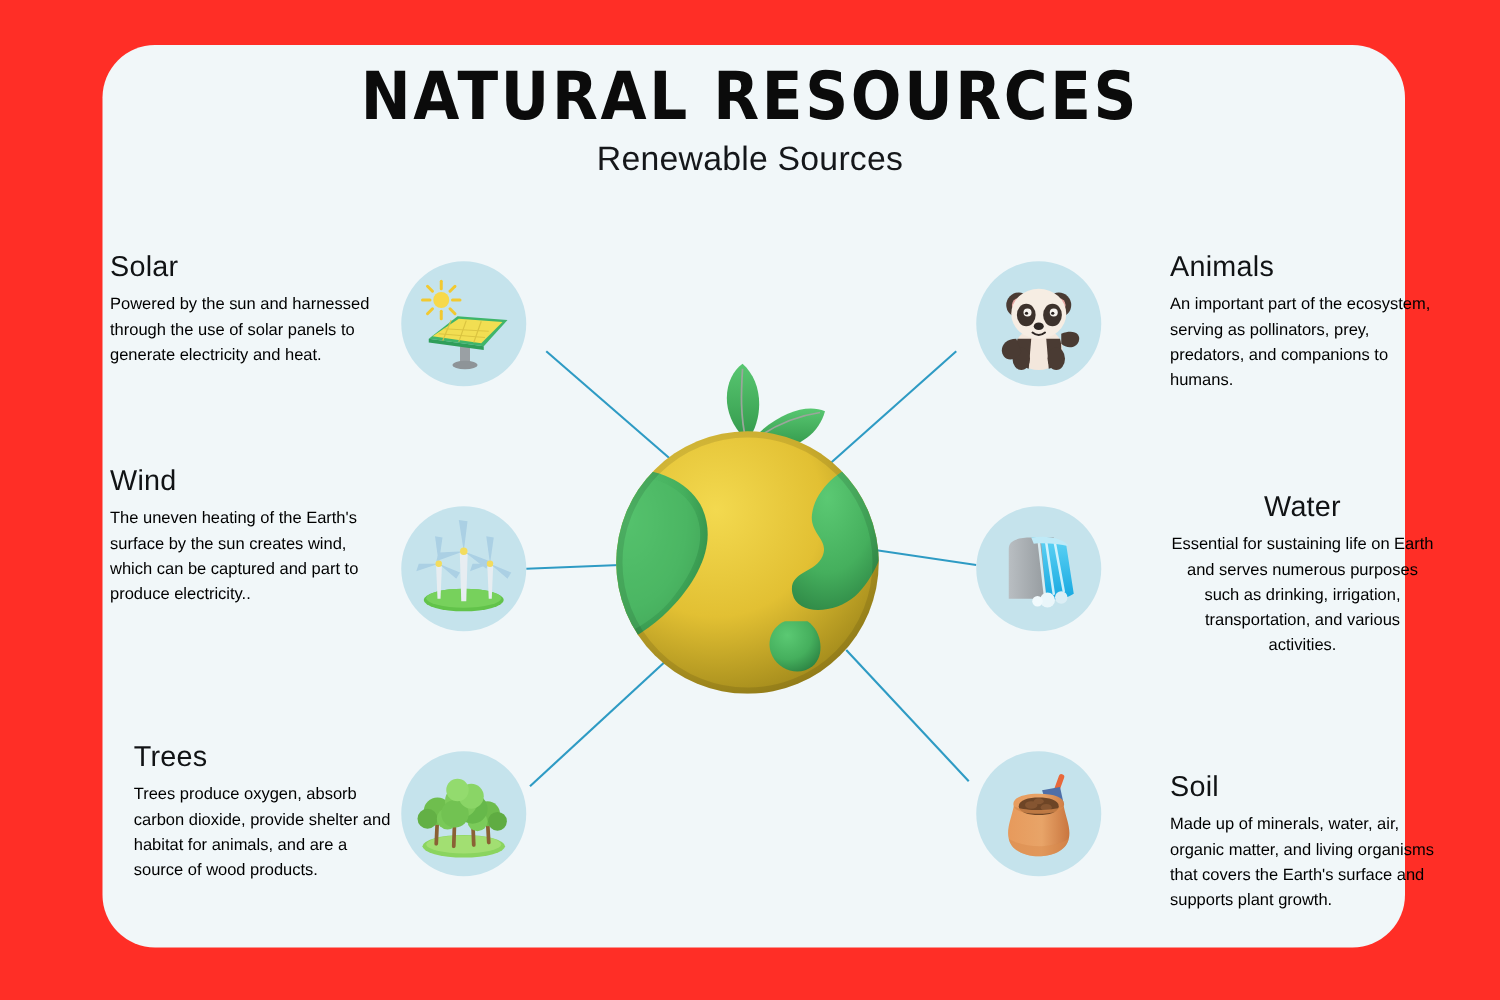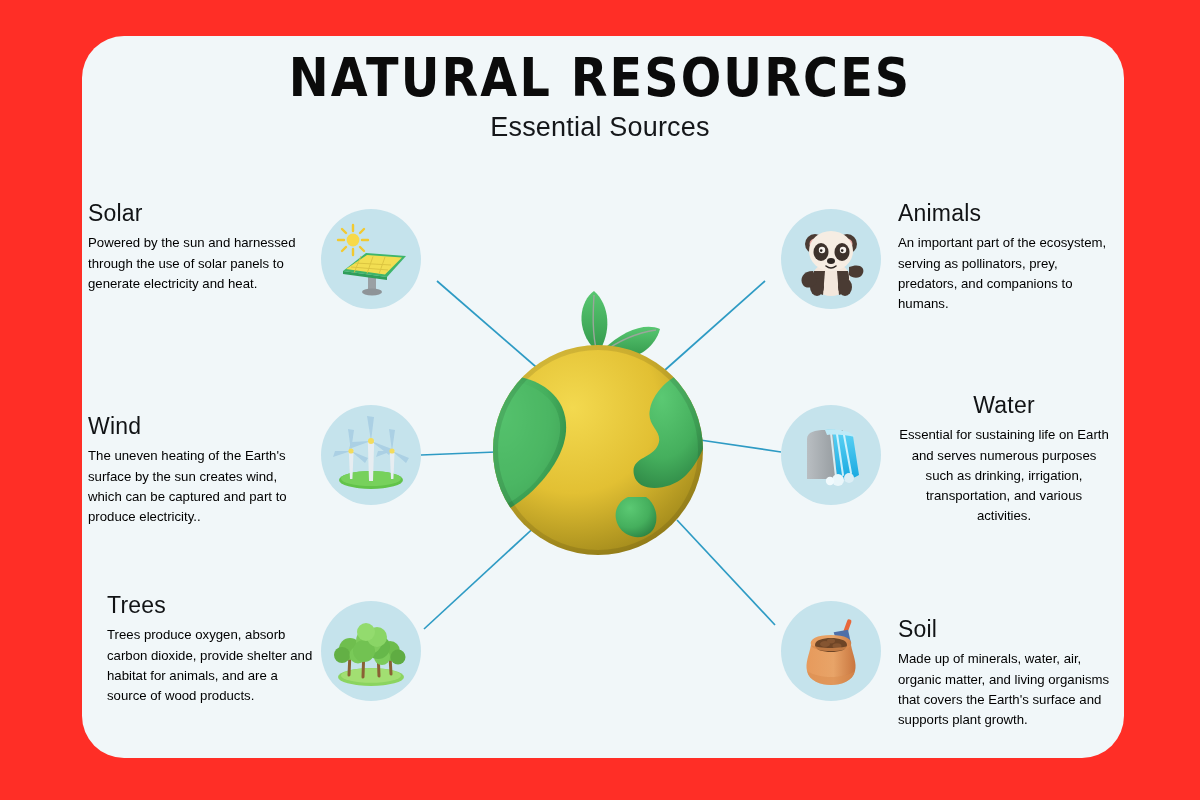--- a/index.html
+++ b/index.html
@@ -40,41 +40,41 @@
   
   .circle {
     position:absolute; width:100px; height:100px; border-radius:50%;
     background:#C5E3EC;
   }
   .circle > .art { position:absolute; inset:0; }
 
   
   .block { position:absolute; width:212px; }
   .block.left  { text-align:left; }
-  .block.right { text-align:left; }
+  .block.right { text-align:left;margin-left:38px; }
   .b-title {
     font-size:23px; font-weight:500; color:#111315;
     line-height:1.15; margin-bottom:7px; letter-spacing:.2px;
   }
   .b-body {
     font-size:13.2px; font-weight:400; color:#000000; line-height:1.52;
   }
   .panel-post {
     position:absolute; background:linear-gradient(90deg,#8c9195,#c9ced1 45%,#8b9094);
     border-radius:2px;
   }
 </style>
 </head>
 <body>
 
 <div id="stage">
   <div class="card"></div>
 
   <div class="title">NATURAL RESOURCES</div>
-  <div class="subtitle">Essential Sources</div>
+  <div class="subtitle">Renewable Sources</div>
 
   <svg id="lines">
     <g stroke="#2E9BC4" stroke-width="1.7" fill="none">
       <line x1="437" y1="281" x2="543" y2="373"></line>
       <line x1="421" y1="455" x2="496" y2="452"></line>
       <line x1="424" y1="629" x2="540" y2="522"></line>
       <line x1="765" y1="281" x2="665" y2="370"></line>
       <line x1="781" y1="452" x2="700" y2="440"></line>
       <line x1="775" y1="625" x2="677" y2="520"></line>
     </g>
@@ -180,21 +180,21 @@
           <path d="M71 46 L88 53 L85 58 Z"></path>
         <path d="M50 36 L46 11 L53 12 Z"></path>
           <path d="M50 36 L28 44 L30 37 Z"></path>
           <path d="M50 36 L71 44 L68 50 Z"></path>
       </g>
       <circle cx="30" cy="46" r="2.6" fill="#F3DC5E"></circle>
       <circle cx="71" cy="46" r="2.6" fill="#F3DC5E"></circle>
       <circle cx="50" cy="36" r="3" fill="#F3DC5E"></circle>
     </svg>
   </div>
-  <div class="block left" style="left:88px;top:413px;">
+  <div class="block left" style="left:88px;top:371px;">
     <div class="b-title">Wind</div>
     <div class="b-body">The uneven heating of the Earth's surface by the sun creates wind, which can be captured and part to produce electricity..</div>
   </div>
 
   <div class="circle" style="left:321px;top:601px;">
     <svg class="art" viewBox="0 0 100 100">
       <ellipse cx="50" cy="76" rx="33" ry="9" fill="#8BD45F"></ellipse>
       <ellipse cx="50" cy="74.5" rx="30" ry="7.2" fill="#A2DF72"></ellipse>
       <g stroke="#8A6134" stroke-width="3" stroke-linecap="round">
         <line x1="28" y1="74" x2="29" y2="52"></line>

